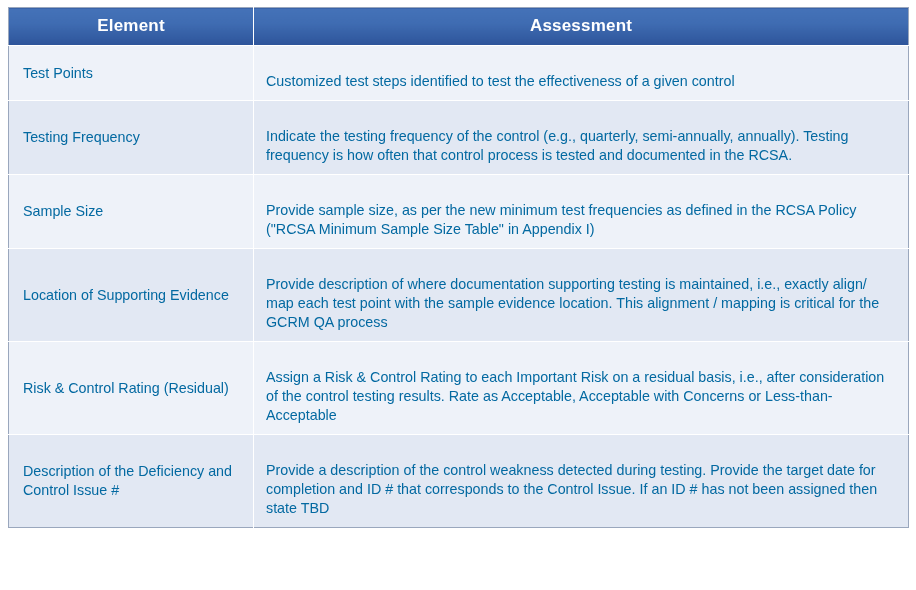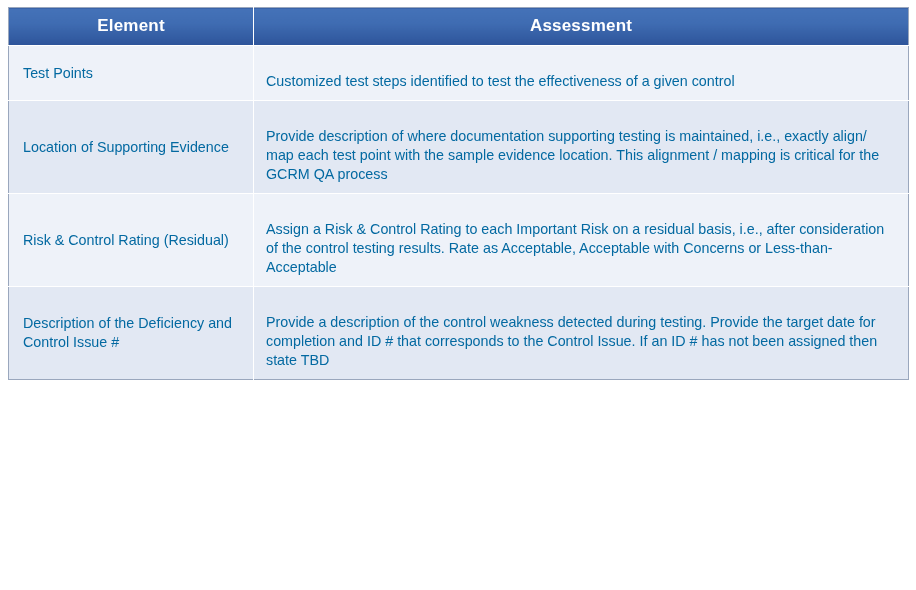--- a/index.html
+++ b/index.html
@@ -78,20 +78,28 @@
         <th>Element</th>
         <th>Assessment</th>
       </tr>
     </thead>
     <tbody>
       <tr class="odd">
         <td class="element">Test Points</td>
         <td class="desc">Customized test steps identified to test the effectiveness of a given control</td>
       </tr>
       <tr class="even">
+        <td class="element">Testing Frequency</td>
+        <td class="desc">Indicate the testing frequency of the control (e.g., quarterly, semi-annually, annually). Testing frequency is how often that control process is tested and documented in the RCSA.</td>
+      </tr>
+      <tr class="odd">
+        <td class="element">Sample Size</td>
+        <td class="desc">Provide sample size, as per the new minimum test frequencies as defined in the RCSA Policy ("RCSA Minimum Sample Size Table" in Appendix I)</td>
+      </tr>
+      <tr class="even">
         <td class="element">Location of Supporting Evidence</td>
         <td class="desc">Provide description of where documentation supporting testing is maintained, i.e., exactly align/ map each test point with the sample evidence location.  This alignment / mapping is critical for the GCRM QA process</td>
       </tr>
       <tr class="odd">
         <td class="element">Risk &amp; Control Rating (Residual)</td>
         <td class="desc">Assign a Risk &amp; Control Rating to each Important Risk on a residual basis, i.e., after consideration of the control testing results.  Rate as Acceptable, Acceptable with Concerns or Less-than-Acceptable</td>
       </tr>
       <tr class="even">
         <td class="element">Description of the Deficiency and Control Issue #</td>
         <td class="desc">Provide a description of the control weakness detected during testing.  Provide the target date for completion and ID # that corresponds to the Control Issue.  If an ID # has not been assigned then state TBD</td>

